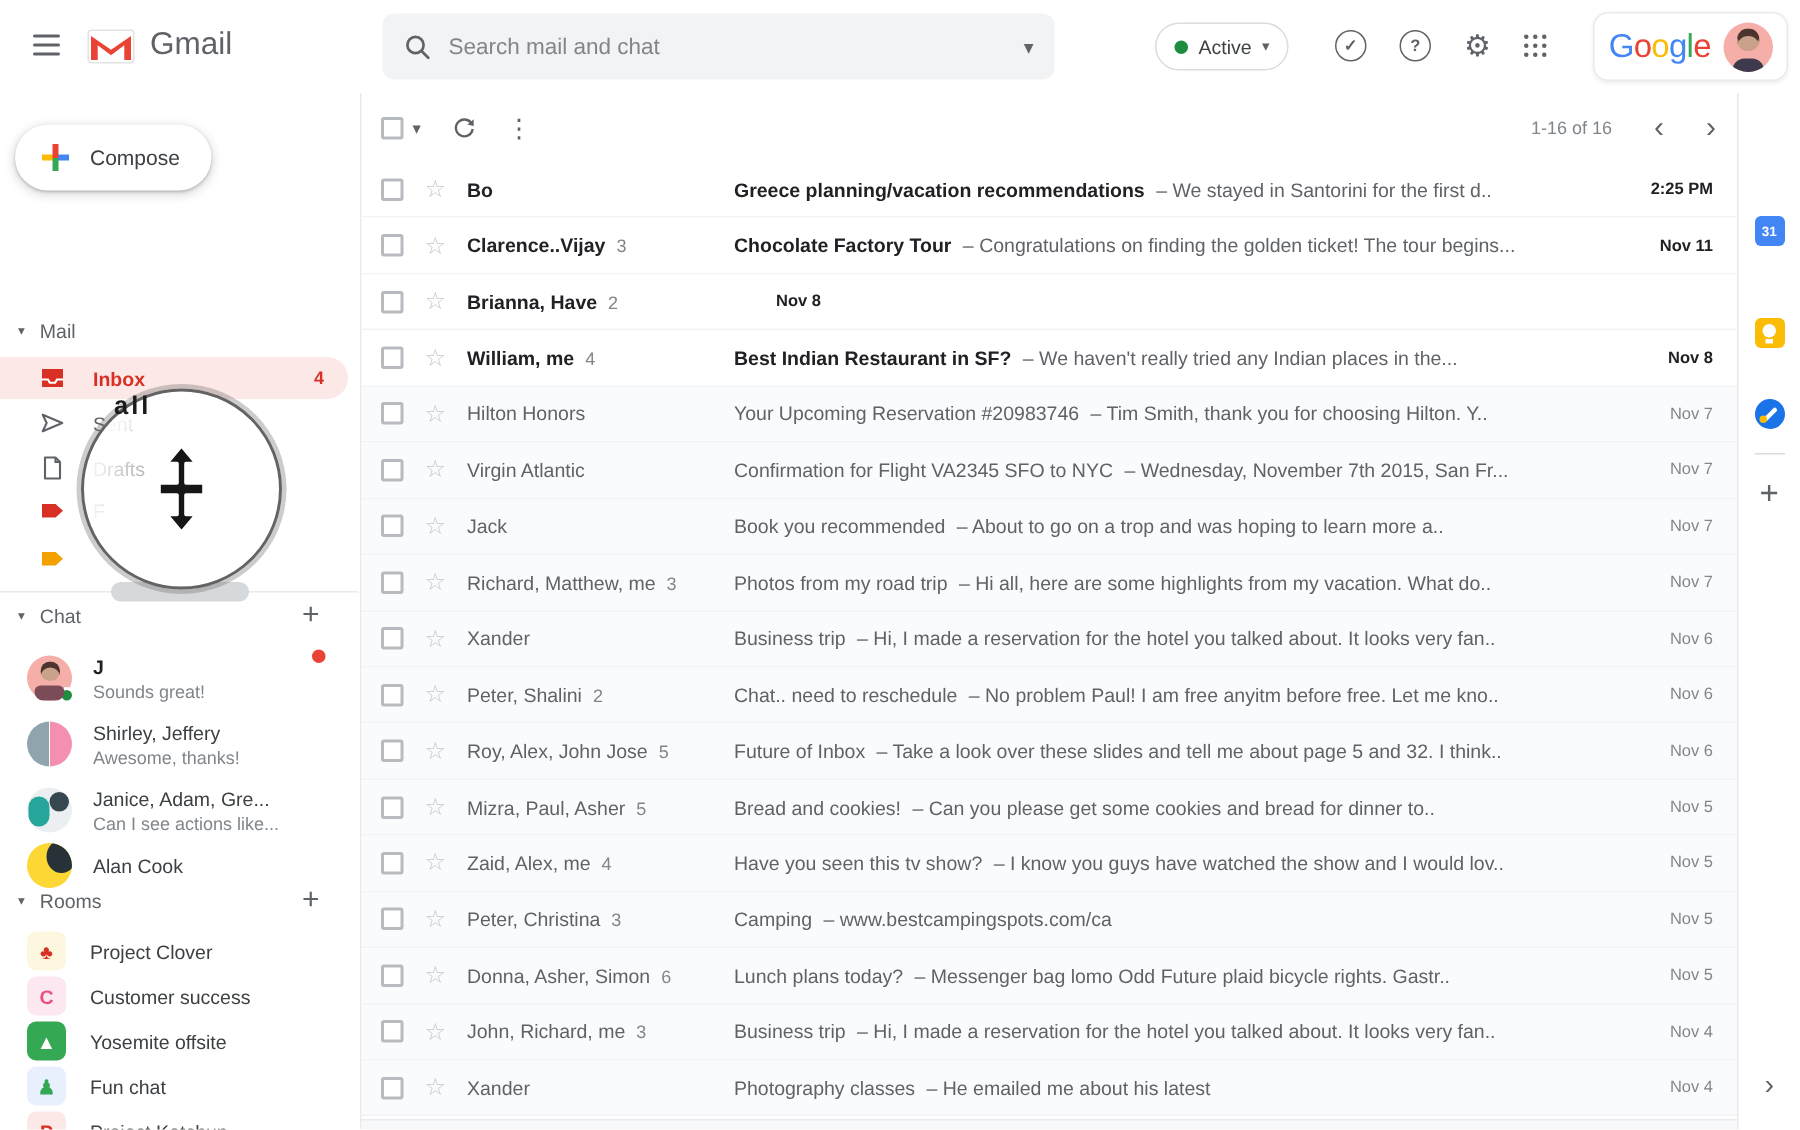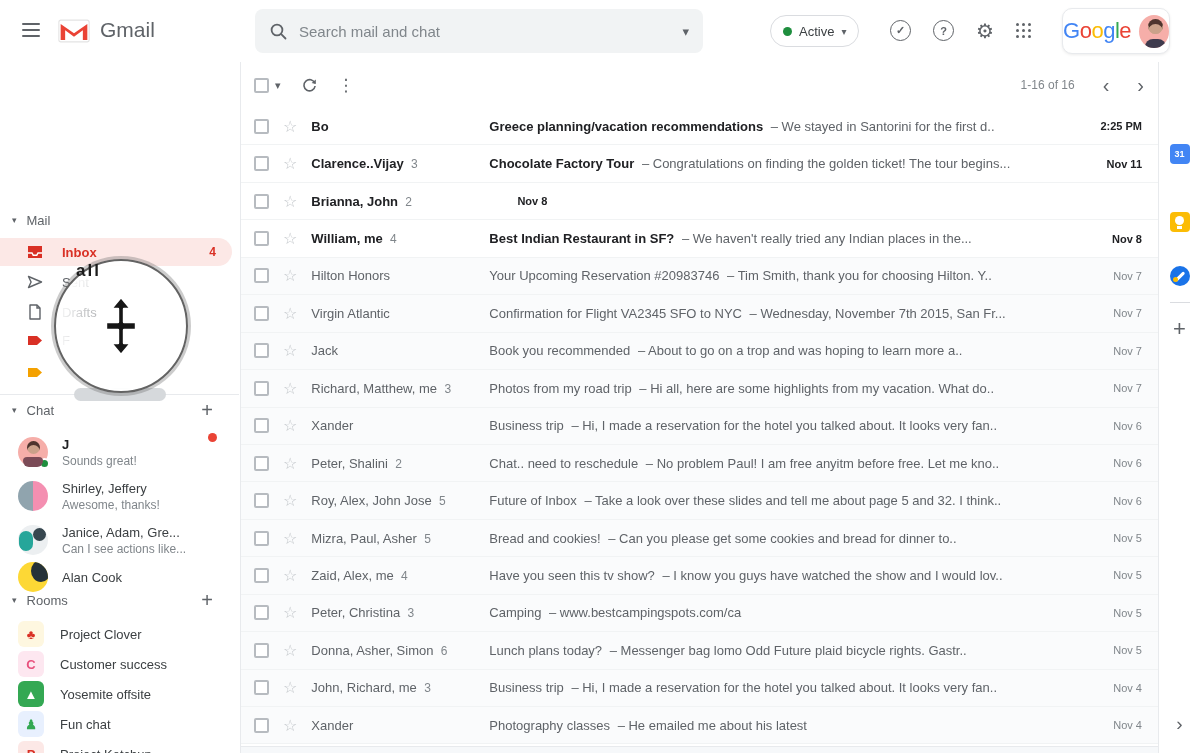--- a/index.html
+++ b/index.html
@@ -17,21 +17,21 @@
   .searchbar input::placeholder{color:#80868b;}
   .chev{color:#5f6368;font-size:13px;}
   .status-pill{position:absolute;left:770px;top:15px;height:32px;border:1px solid #dadce0;border-radius:16px;background:#fff;display:flex;align-items:center;gap:7px;padding:0 12px;cursor:pointer;}
   .status-dot{width:9px;height:9px;border-radius:50%;background:#1e8e3e;}
   .status-label{font-size:13px;color:#3c4043;font-weight:500;}
   .hdr-icons{position:absolute;left:890px;top:20px;display:flex;gap:22px;align-items:center;}
   .ring-ic{width:21px;height:21px;border:1.6px solid #5f6368;border-radius:50%;display:flex;align-items:center;justify-content:center;font-size:11px;color:#5f6368;font-weight:700;cursor:pointer;}
   .gear-ic{font-size:20px;color:#5f6368;line-height:20px;cursor:pointer;}
   .apps-ic{width:16px;height:16px;display:grid;grid-template-columns:repeat(3,4px);grid-template-rows:repeat(3,4px);gap:2px;cursor:pointer;}
   .apps-ic i{width:3.5px;height:3.5px;border-radius:50%;background:#5f6368;}
-  .google-chip{position:absolute;left:1062px;top:8px;width:108px;height:46px;border:1px solid #e8eaed;border-radius:10px;background:#fff;box-shadow:0 1px 3px rgba(0,0,0,.08);display:flex;align-items:center;justify-content:center;gap:8px;cursor:pointer;}
+  .google-chip{position:absolute;left:1062px;top:8px;width:130px;height:46px;border:1px solid #e8eaed;border-radius:10px;background:#fff;box-shadow:0 1px 3px rgba(0,0,0,.08);display:flex;align-items:center;justify-content:center;gap:8px;cursor:pointer;}
   .google-word{font-size:22px;font-weight:500;letter-spacing:-0.5px;}
   .hdr-avatar{width:33px;height:33px;border-radius:50%;background:#f6aea9;position:relative;overflow:hidden;}
   .hdr-avatar::before{content:"";position:absolute;left:9px;top:4px;width:15px;height:15px;border-radius:50%;background:#caa18a;box-shadow:inset 0 -3px 0 0 #caa18a, inset 0 5px 0 0 #4e342e;}
   .hdr-avatar::after{content:"";position:absolute;left:6px;bottom:-4px;width:21px;height:13px;border-radius:8px 8px 0 0;background:#3e3a4d;}
 
   
   .sidebar{position:absolute;left:0;top:62px;width:239px;bottom:0;background:#fff;}
   .compose{position:absolute;left:10px;top:21px;width:131px;height:44px;border-radius:22px;background:#fff;box-shadow:0 1px 2px rgba(60,64,67,.3),0 2px 6px 2px rgba(60,64,67,.15);display:flex;align-items:center;gap:14px;padding:0 18px;cursor:pointer;}
   .compose-label{font-size:14px;color:#3c4043;font-weight:500;}
   .gplus{position:relative;width:18px;height:18px;flex:none;}
@@ -165,20 +165,27 @@
       </div>
   </div>
 
   <div class="google-chip">
     <span class="google-word" id="google-letters"><span style="color: rgb(66, 133, 244);">G</span><span style="color: rgb(234, 67, 53);">o</span><span style="color: rgb(251, 188, 5);">o</span><span style="color: rgb(66, 133, 244);">g</span><span style="color: rgb(52, 168, 83);">l</span><span style="color: rgb(234, 67, 53);">e</span></span>
     <span class="hdr-avatar"></span>
   </div>
 </div>
 
 <div class="sidebar">
+  <div class="compose">
+    <span class="gplus">
+        <i class="ph"></i>
+        <i class="pv"></i>
+      </span>
+    <span class="compose-label">Compose</span>
+  </div>
 
   <div class="sec-head" style="top:146px;">
     <span class="sec-tri">▾</span>
     <span class="sec-title">Mail</span>
   </div>
 
   <div class="nav-item active" style="top:176px;">
     <span class="nav-ic">
       <svg width="16" height="14" viewBox="0 0 16 14">
           <path d="M1 1h14v12H1z" fill="#d93025"></path>
@@ -325,21 +332,21 @@
       <div class="row unread">
         <span class="cb"></span>
         <span class="star">☆</span>
         <span class="sender"><span class="s-name">Clarence..Vijay</span><i class="s-count"> 3</i></span>
         <span class="subj"><span class="subject">Chocolate Factory Tour</span><span class="snippet"> – Congratulations on finding the golden ticket! The tour begins...</span></span>
         <span class="date">Nov 11</span>
       </div>
       <div class="row unread">
         <span class="cb"></span>
         <span class="star">☆</span>
-        <span class="sender"><span class="s-name">Brianna, John</span><i class="s-count"> 2</i></span>
+        <span class="sender"><span class="s-name">Brianna, Have</span><i class="s-count"> 2</i></span>
         <span class="date">Nov 8</span>
       </div>
       <div class="row unread">
         <span class="cb"></span>
         <span class="star">☆</span>
         <span class="sender"><span class="s-name">William, me</span><i class="s-count"> 4</i></span>
         <span class="subj"><span class="subject">Best Indian Restaurant in SF?</span><span class="snippet"> – We haven't really tried any Indian places in the...</span></span>
         <span class="date">Nov 8</span>
       </div>
       <div class="row read">

